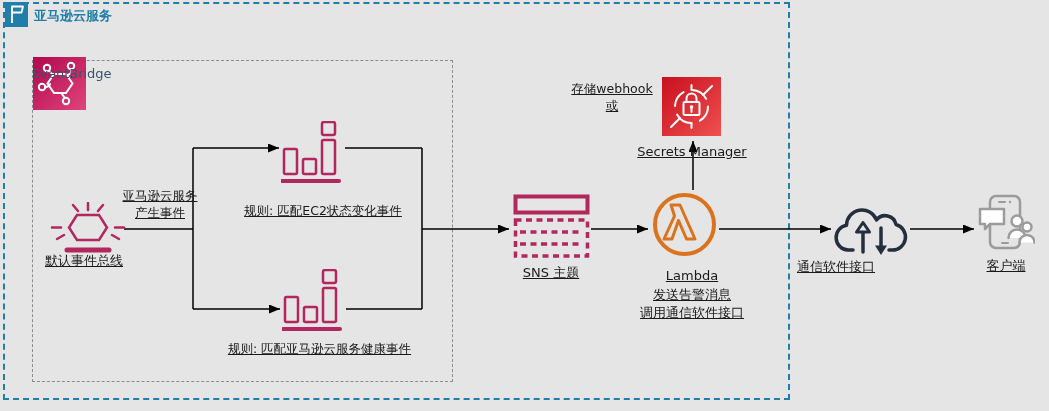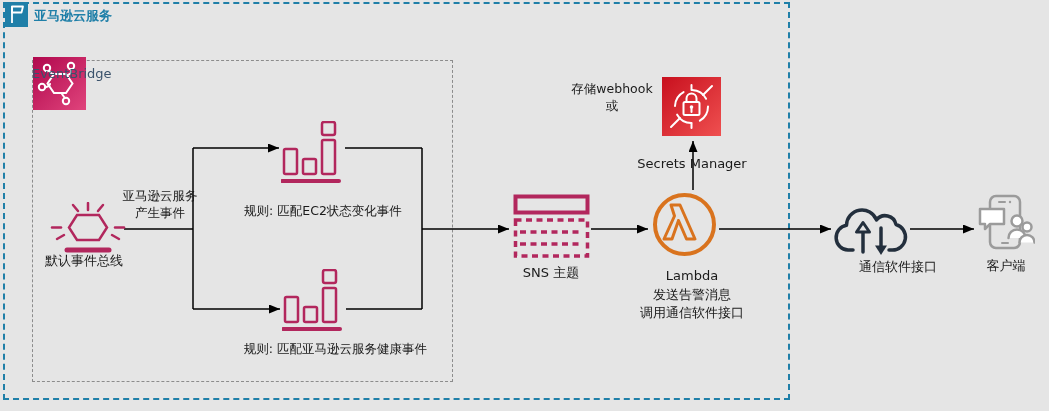--- a/index.html
+++ b/index.html
@@ -26,32 +26,32 @@
   .bus-icon{left:50px;top:202px;width:76px;height:54px;z-index:2;}
   .rule1-icon{left:281px;top:121px;width:62px;height:66px;z-index:2;}
   .rule2-icon{left:282px;top:269px;width:62px;height:66px;z-index:2;}
   .sns-icon{left:513px;top:194px;width:77px;height:66px;z-index:2;}
   .lambda-icon{left:651px;top:191px;width:67px;height:67px;z-index:2;}
   .secrets-icon{left:662px;top:77px;width:59px;height:59px;z-index:2;
     background:linear-gradient(135deg,var(--secrets-red-start,#c8101e),var(--secrets-red-end,#ef5050));}
   .cloud-icon{left:834px;top:199px;width:75px;height:60px;z-index:2;}
   .client-icon{left:977px;top:194px;width:58px;height:62px;z-index:2;}
   
-  .lbl{font-size:13px;line-height:17px;text-align:center;z-index:3;color:var(--label-black,#1a1a1a);}
+  .lbl{font-size:13px;line-height:17px;text-align:center;z-index:3;color:var(--label-black,#1a1a1a);text-decoration:underline;}
   .lbl.sm{font-size:12.5px;}
   .bus-label{left:4px;top:252px;width:160px;}
   .edge-label{left:105px;top:187px;width:110px;}
   .rule1-label{left:218px;top:202px;width:210px;}
-  .rule2-label{left:212px;top:340px;width:215px;text-align:right;}
+  .rule2-label{left:212px;top:340px;width:215px;}
   .sns-label{left:501px;top:264px;width:100px;}
   .lambda-label{left:642px;top:267px;width:100px;}
   .lambda-desc{left:602px;top:286px;width:180px;line-height:18px;}
-  .secrets-label{left:612px;top:143px;width:160px;background:transparent;margin-top:12px;}
+  .secrets-label{left:612px;top:143px;width:160px;background:transparent;}
   .secrets-note{left:560px;top:80px;width:104px;}
-  .cloud-label{left:848px;top:258px;width:100px;}
+  .cloud-label{left:786px;top:258px;width:100px;}
   .client-label{left:977px;top:257px;width:58px;}
 </style>
 </head>
 <body>
 
 <div class="canvas">
 
   <div class="abs aws-group"></div>
   <div class="abs eb-group"></div>
 

